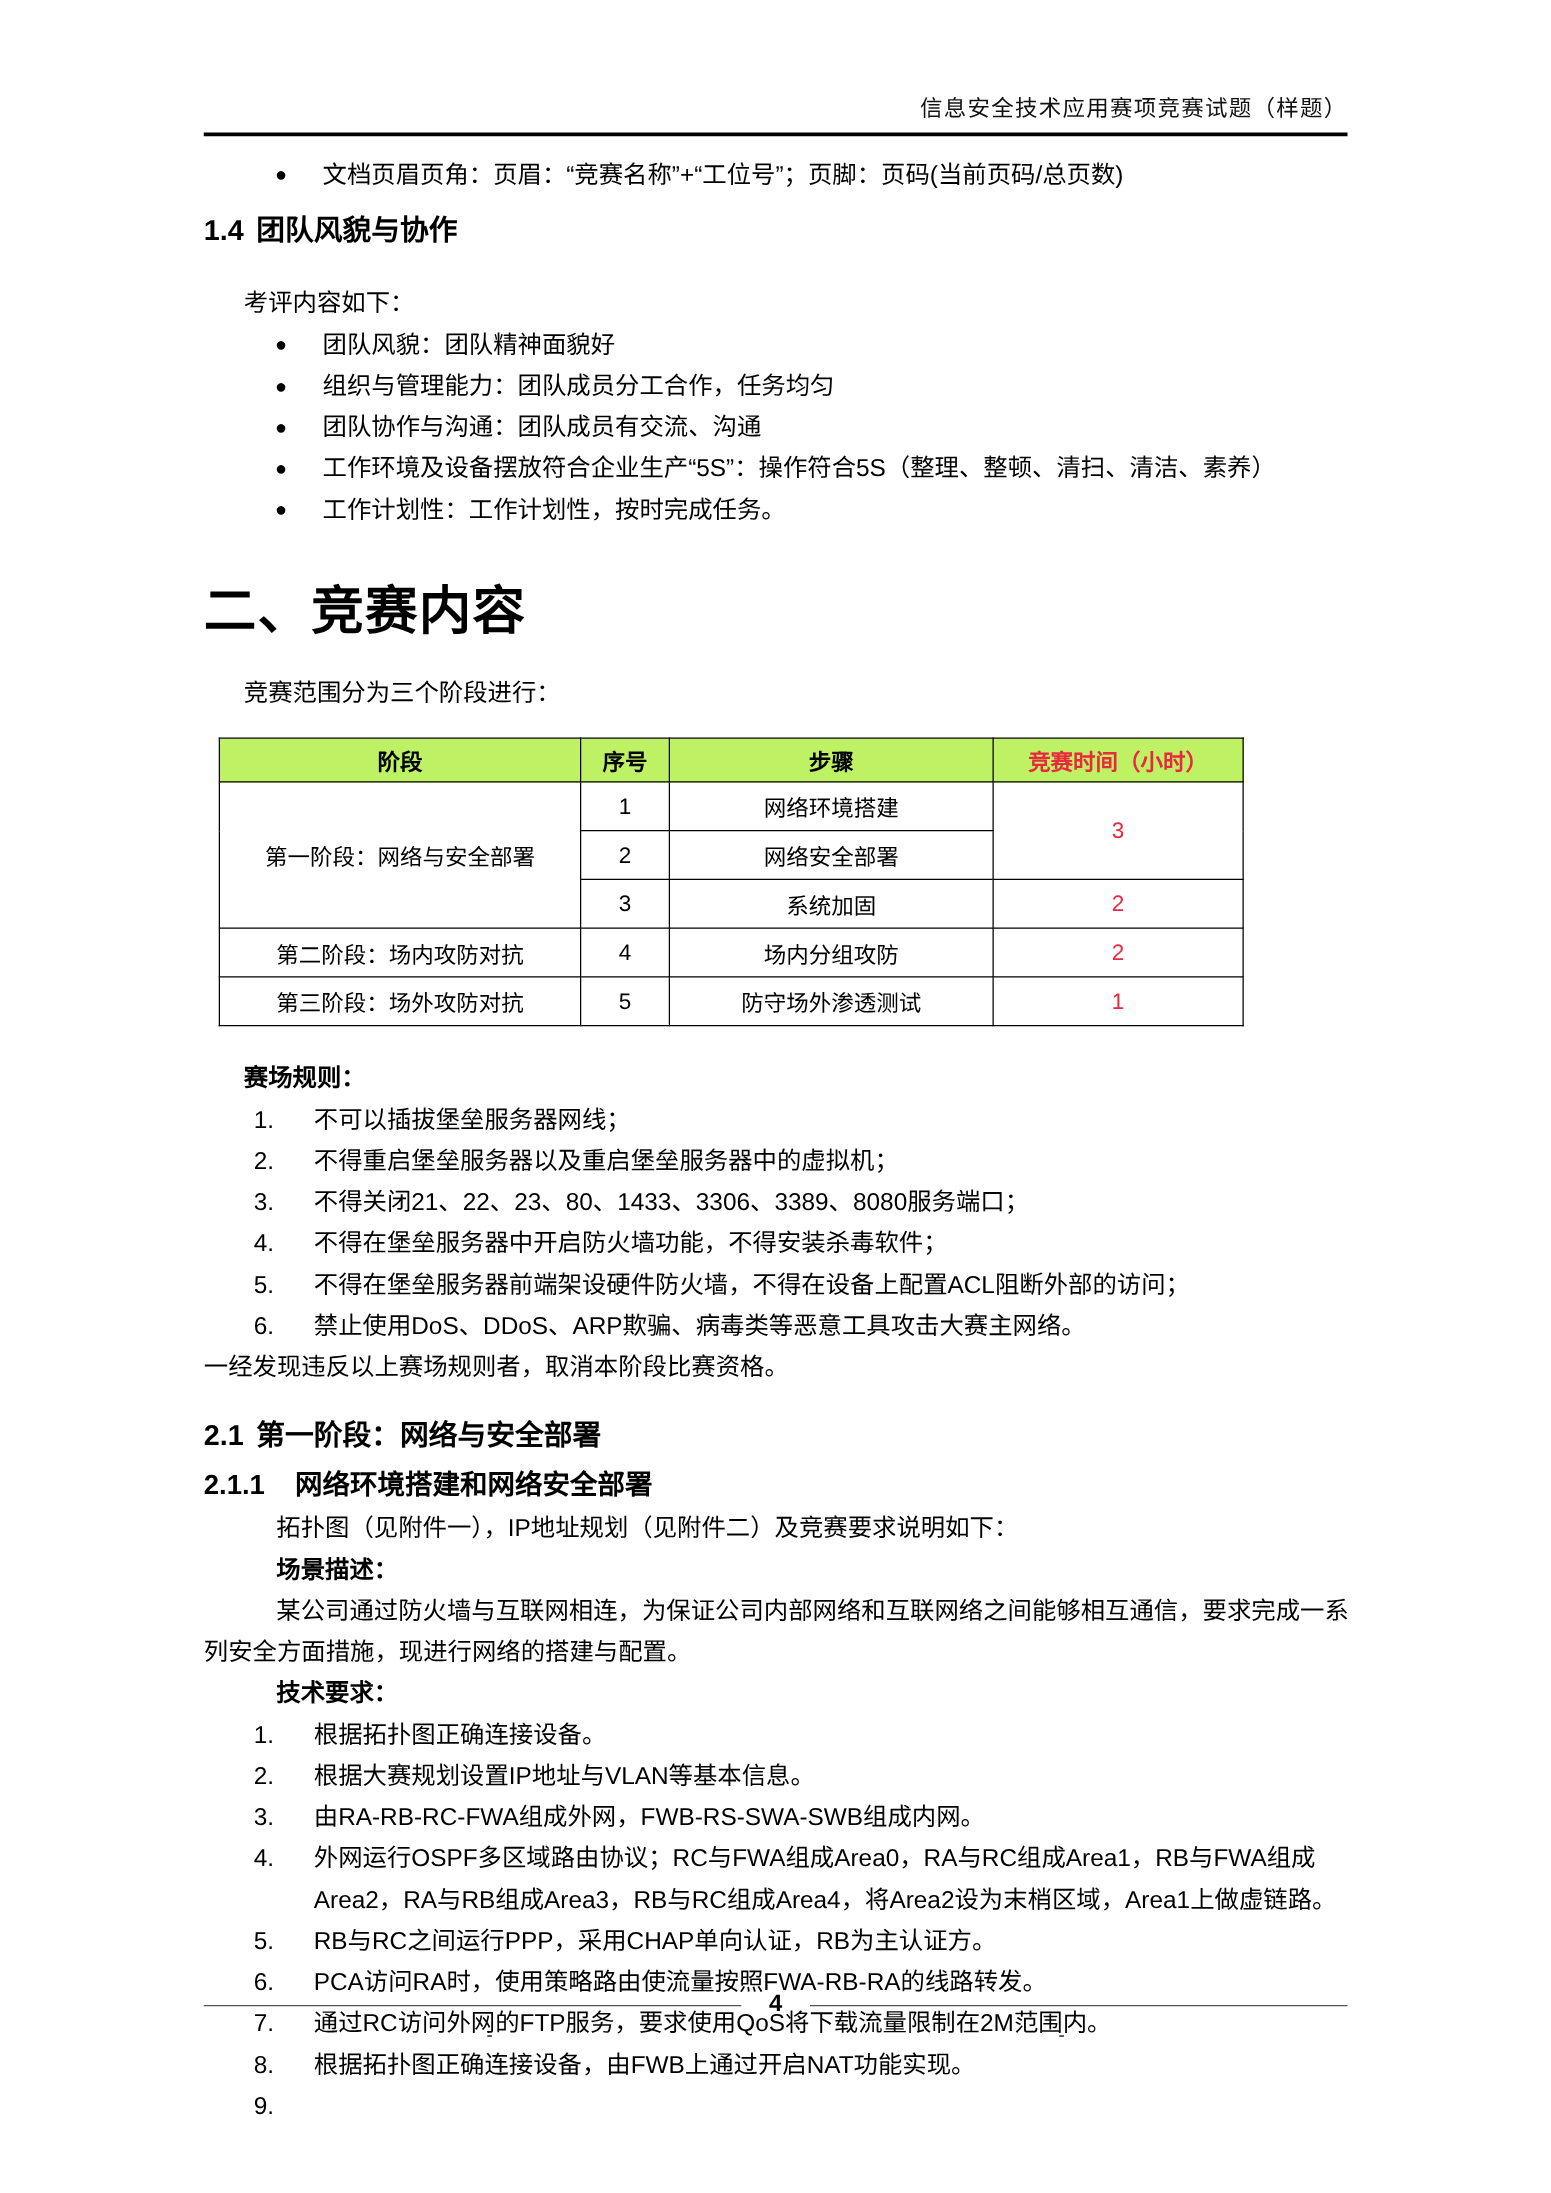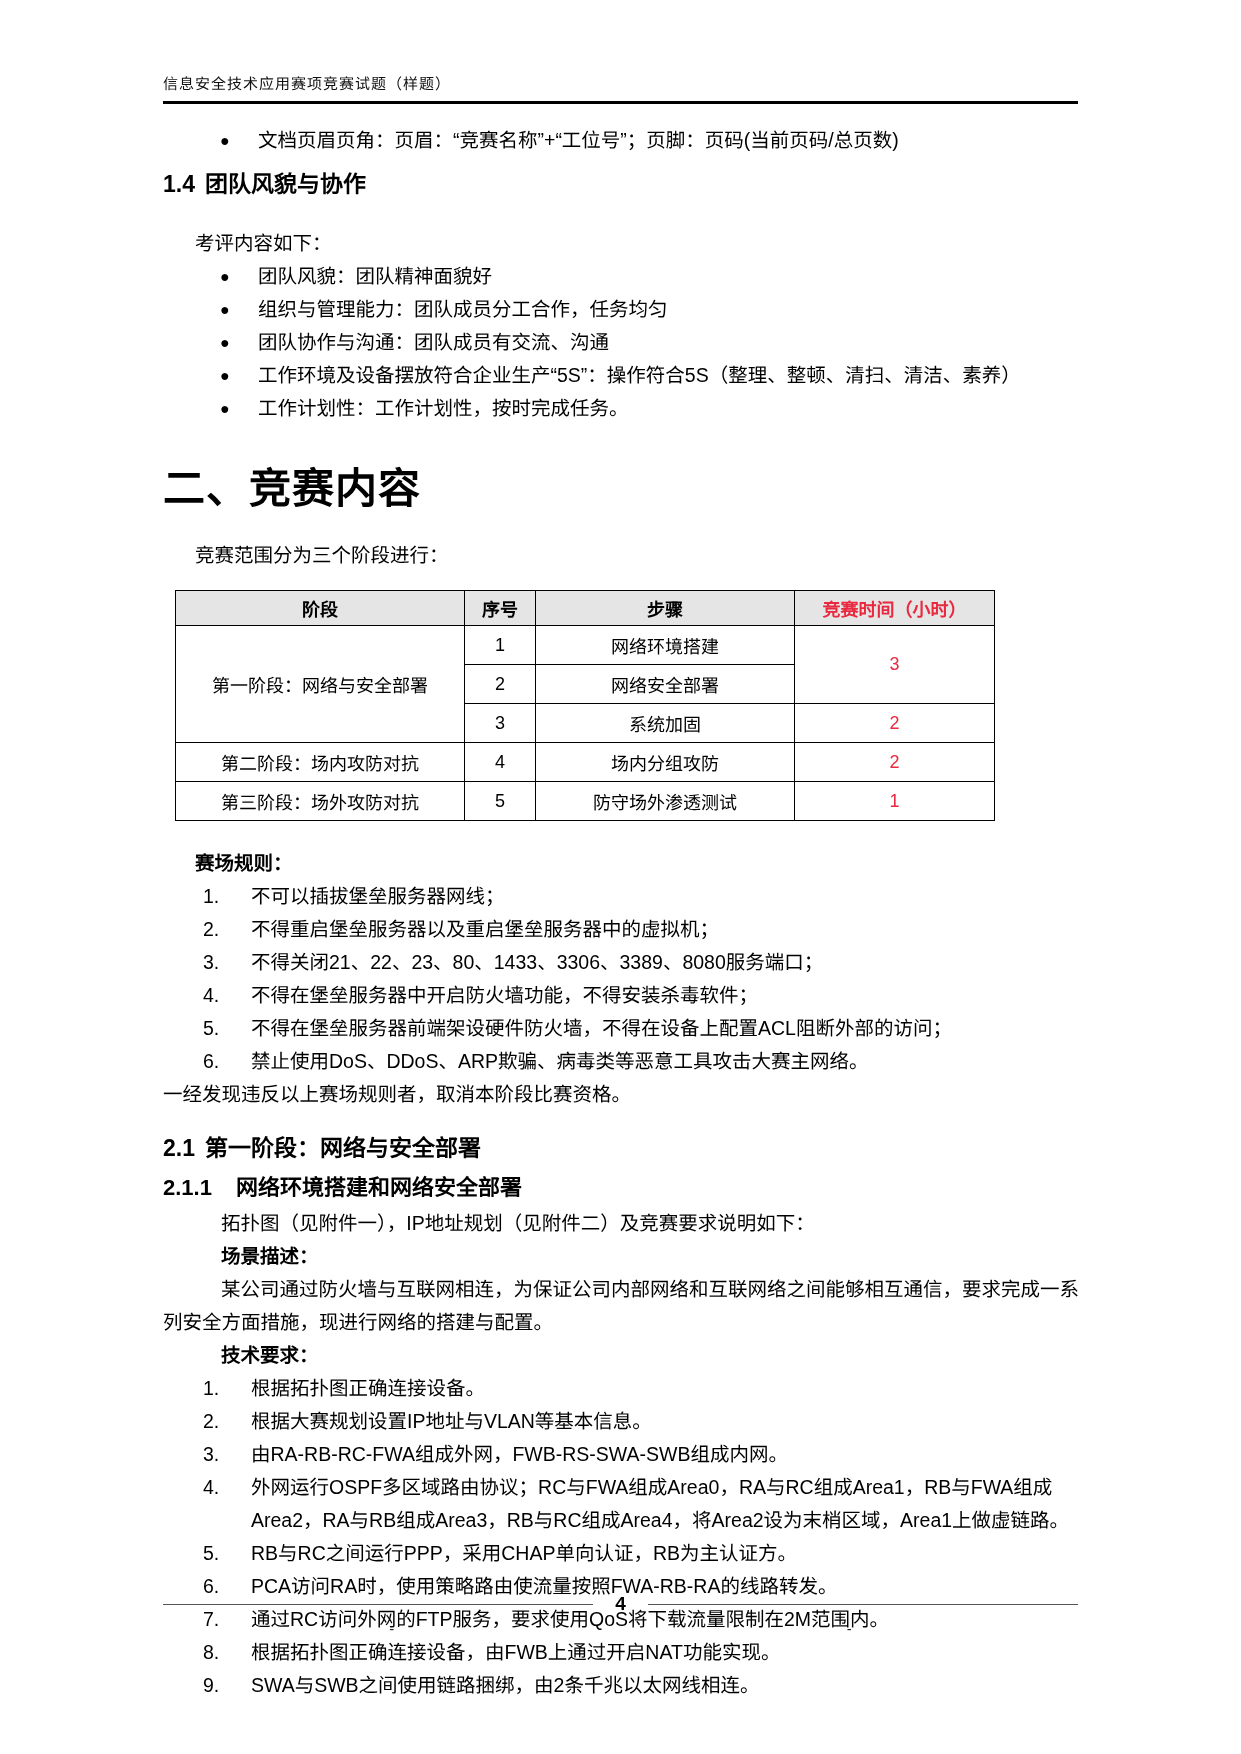--- a/index.html
+++ b/index.html
@@ -25,23 +25,23 @@
   }
 
   
   .header {
     position: absolute;
     left: 163px;
     top: 72px;
     width: 915px;
   }
   .header-title {
-    text-align: left;
+    text-align: right;
     font-family: "DejaVu Serif", "Liberation Serif", serif;
-    font-size: 15px;
+    font-size: 18px;
     letter-spacing: 1px;
     color: #111;
     padding-bottom: 8px;
   }
   .header-rule {
     border-top: 3px solid #000;
     width: 100%;
   }
 
   
@@ -142,21 +142,21 @@
   table.schedule th,
   table.schedule td {
     border: 1px solid #000;
     text-align: center;
     vertical-align: middle;
     font-size: 18px;
     height: 36px;
     padding: 1px 4px;
   }
   table.schedule thead th {
-    background: #e5e5e5;
+    background: #bef264;
     font-weight: bold;
     height: 32px;
   }
   th.col-stage { width: 280px; }
   th.col-seq   { width: 62px; }
   th.col-step  { width: 250px; }
   th.col-time  { width: 191px; }
   td.stage-cell { font-size: 18px; }
   .time-val { color: #e8293f; }
   th.time-head { color: #e8293f; }
@@ -313,21 +313,21 @@
 
     <ol class="nums">
       <li><span class="num">1.</span><span>根据拓扑图正确连接设备。</span></li>
       <li><span class="num">2.</span><span>根据大赛规划设置IP地址与VLAN等基本信息。</span></li>
       <li><span class="num">3.</span><span>由RA-RB-RC-FWA组成外网，FWB-RS-SWA-SWB组成内网。</span></li>
       <li><span class="num">4.</span><span>外网运行OSPF多区域路由协议；RC与FWA组成Area0，RA与RC组成Area1，RB与FWA组成Area2，RA与RB组成Area3，RB与RC组成Area4，将Area2设为末梢区域，Area1上做虚链路。</span></li>
       <li><span class="num">5.</span><span>RB与RC之间运行PPP，采用CHAP单向认证，RB为主认证方。</span></li>
       <li><span class="num">6.</span><span>PCA访问RA时，使用策略路由使流量按照FWA-RB-RA的线路转发。</span></li>
       <li><span class="num">7.</span><span>通过RC访问外网的FTP服务，要求使用QoS将下载流量限制在2M范围内。</span></li>
       <li><span class="num">8.</span><span>根据拓扑图正确连接设备，由FWB上通过开启NAT功能实现。</span></li>
-      <li><span class="num">9.</span><span>SWA与SWB之间使用链路捆绑，由2条千兆以太网线相连。</span></li>
+      <li><span class="num">9.</span></li>
     </ol>
 
   </div>
 
   <div class="footer">
     <div class="rule"></div>
     <div class="pagenum">4</div>
     <div class="rule"></div>
   </div>
   <div class="footer-marks">

